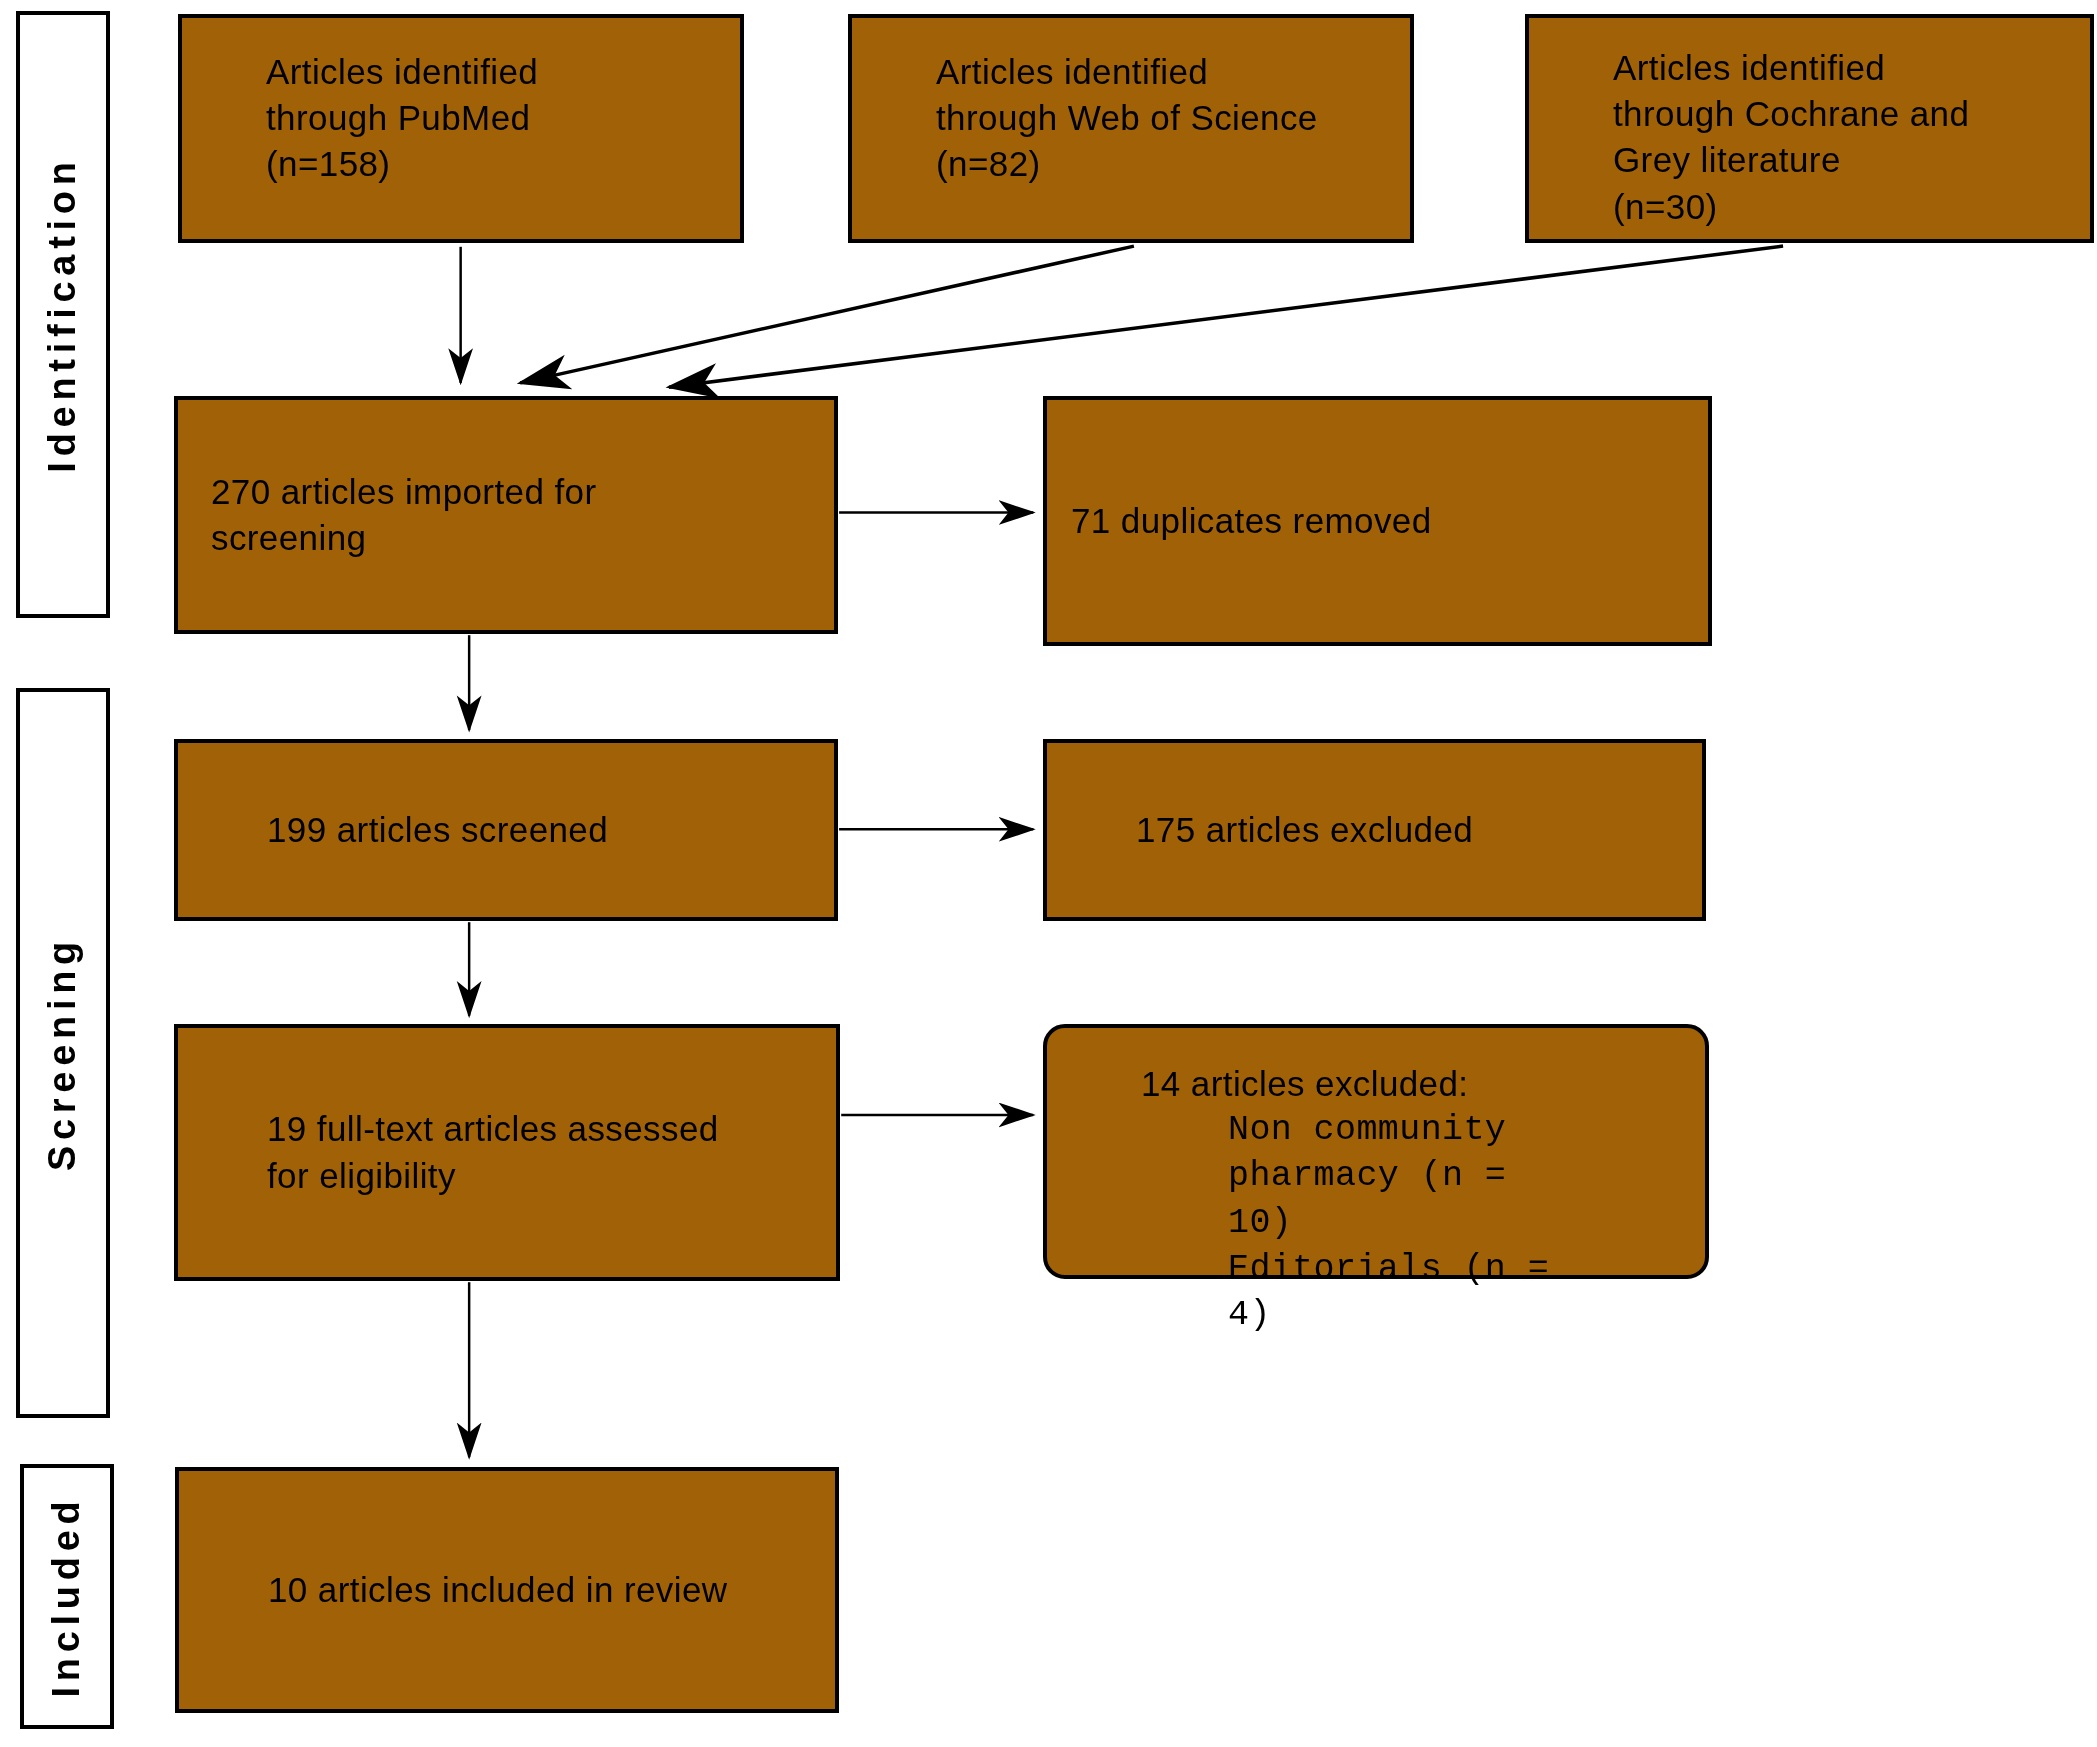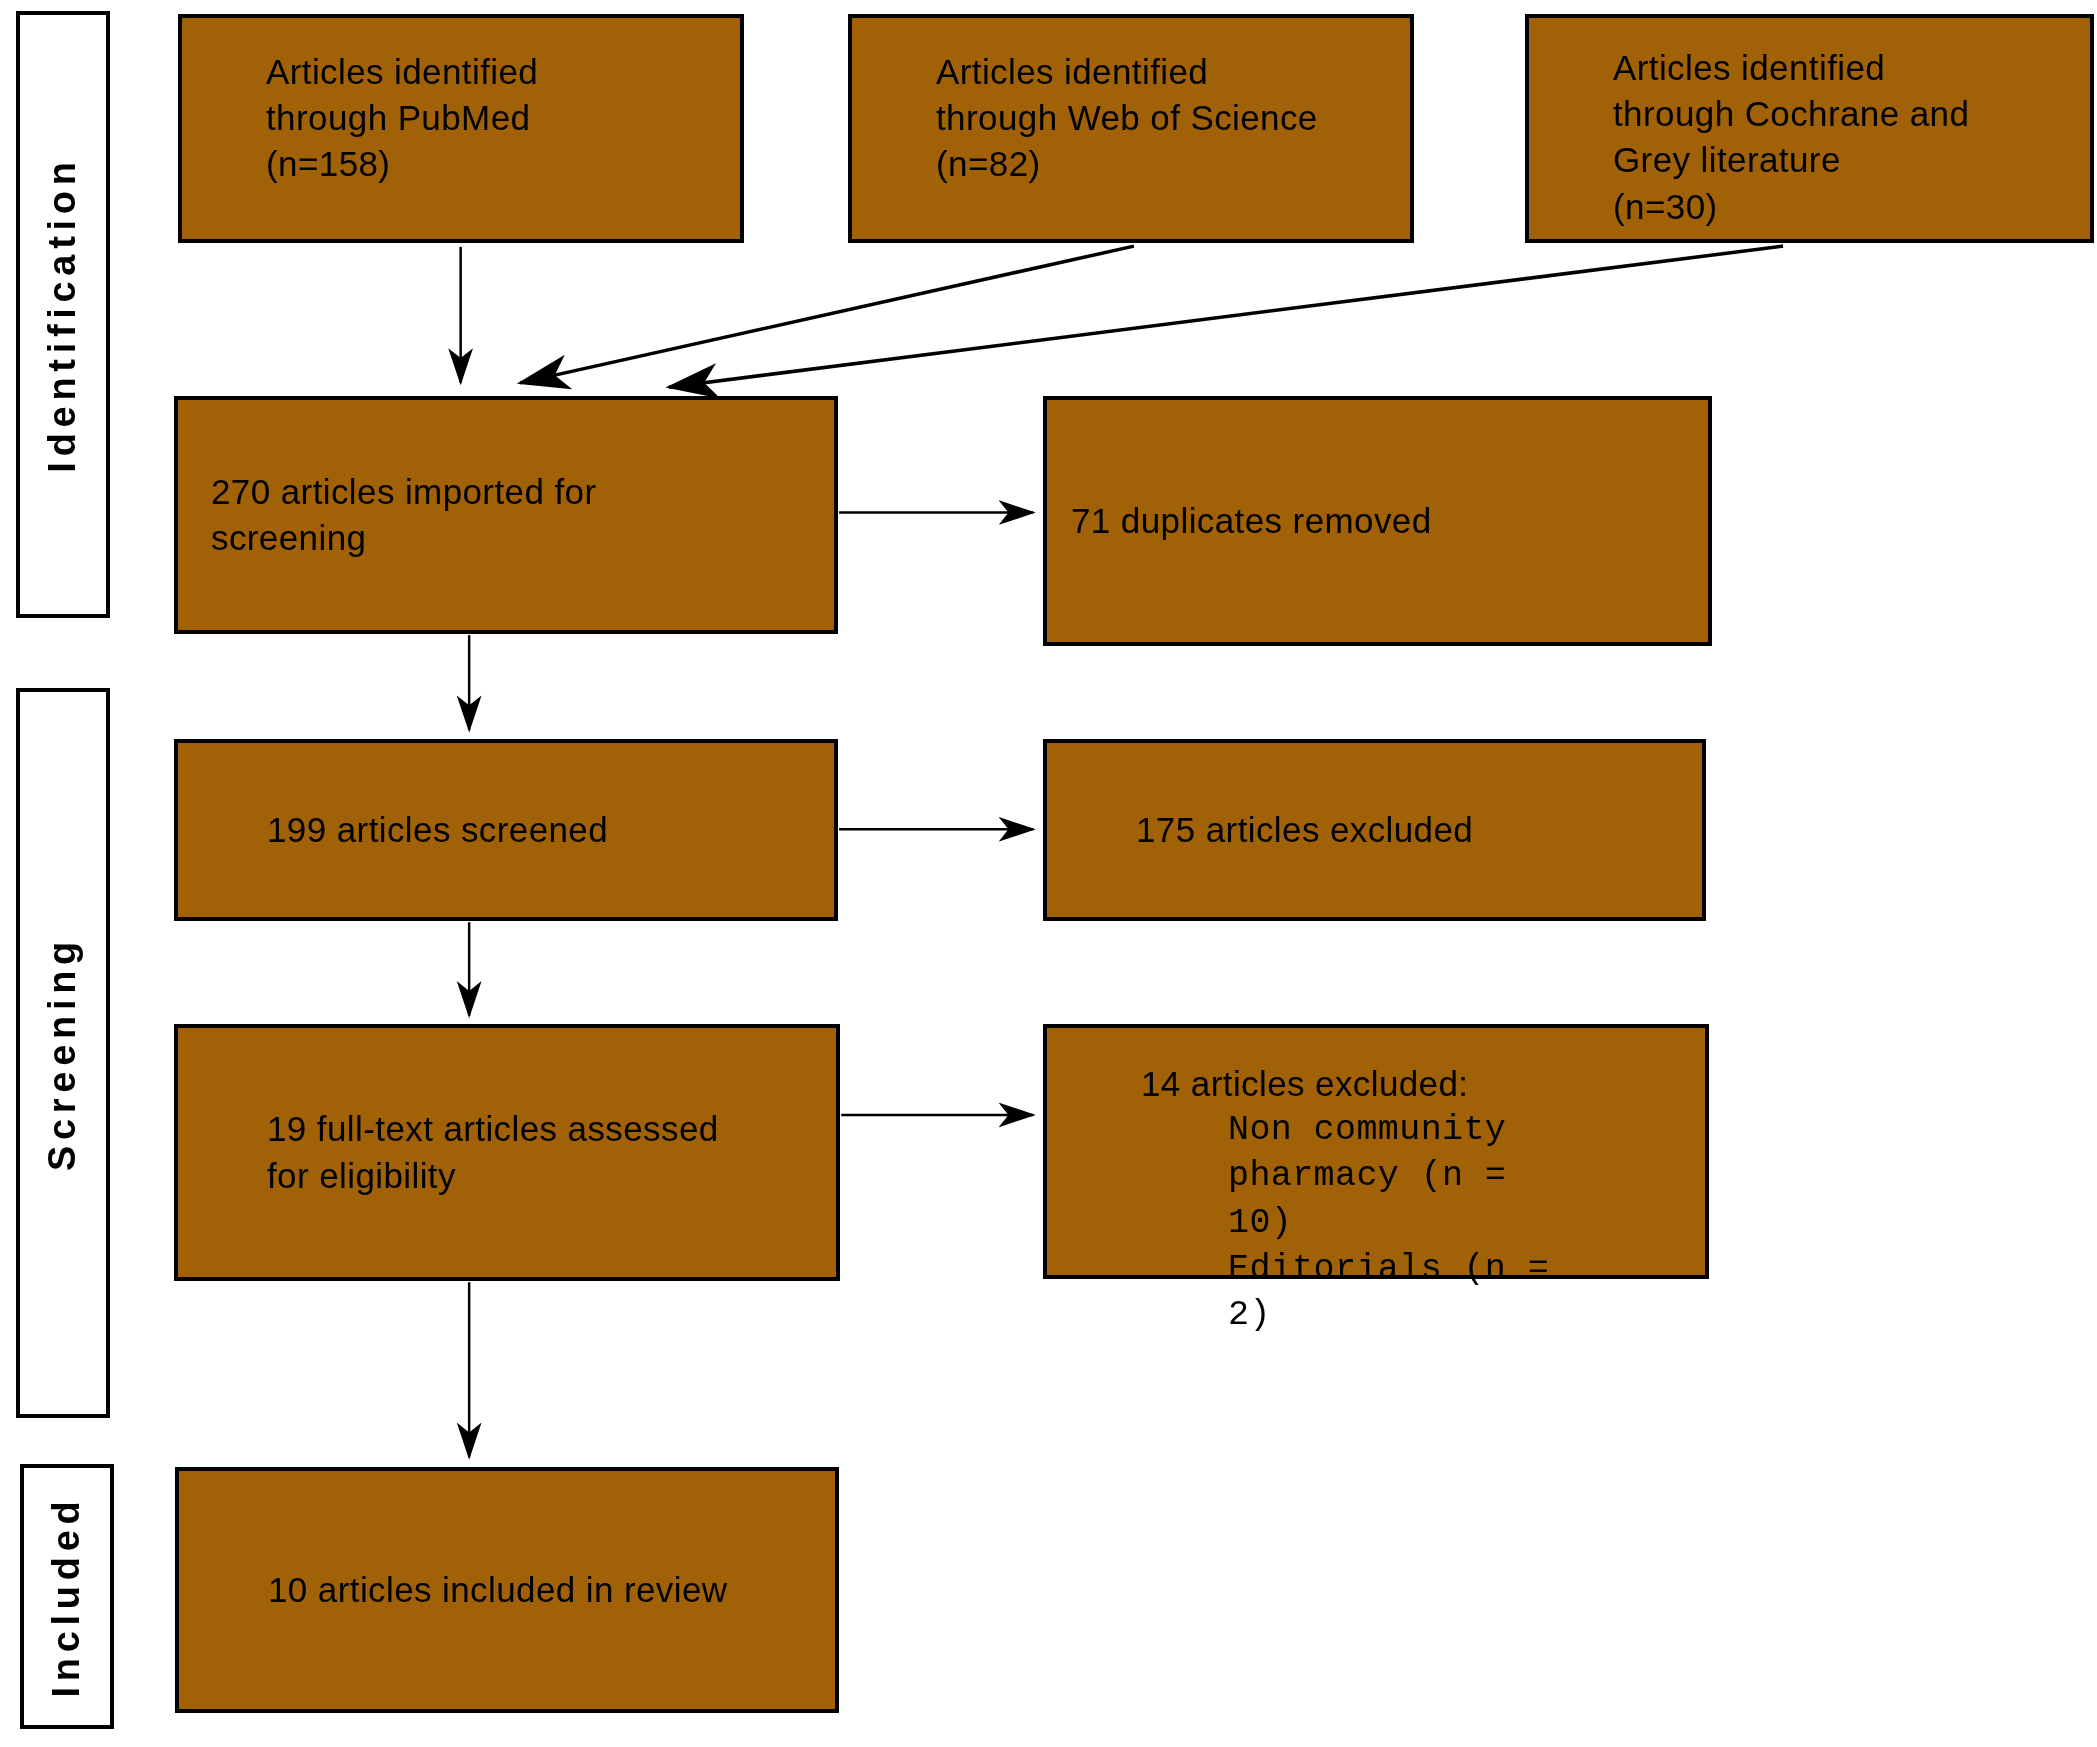--- a/index.html
+++ b/index.html
@@ -44,21 +44,21 @@
     align-items: center;
     justify-content: center;
   }
   .stage-text {
     transform: rotate(-90deg);
     white-space: nowrap;
     font-weight: bold;
     font-size: 38px;
     letter-spacing: 5.7px;
   }
-  .excl-box { padding: 33px 17px 12px 94px; }
+  .excl-box { padding: 33px 17px 12px 94px; border-radius: 22px; }
   .excl-title { white-space: nowrap; }
   .excl-reason {
     margin-left: 87px;
     width: 333px;
     font-family: Liberation Mono, monospace;
   }
 </style>
 </head>
 <body>
 
@@ -125,19 +125,19 @@
   <div class="flow-box v-center" style="left:1043px; top:396px; width:669px; height:250px;padding-left:24px;">71 duplicates removed</div>
 
   <div class="flow-box v-center" style="left:174px; top:739px; width:664px; height:182px;">199 articles screened</div>
   <div class="flow-box v-center" style="left:1043px; top:739px; width:663px; height:182px;">175 articles excluded</div>
 
   <div class="flow-box multiline v-center" style="left:174px; top:1024px; width:666px; height:257px;">19 full-text articles assessed
 for eligibility</div>
   <div class="flow-box excl-box" style="left:1043px; top:1024px; width:666px; height:255px;">
     <div class="excl-title">14 articles excluded:</div>
     <div class="excl-reason">Non community pharmacy (n = 10)</div>
-    <div class="excl-reason">Editorials (n = 2)</div>
+    <div class="excl-reason">Editorials (n = 4)</div>
   </div>
 
   <div class="flow-box v-center" style="left:175px; top:1467px; width:664px; height:246px;">10 articles included in review</div>
 
 </div>
 
 
 </body></html>

